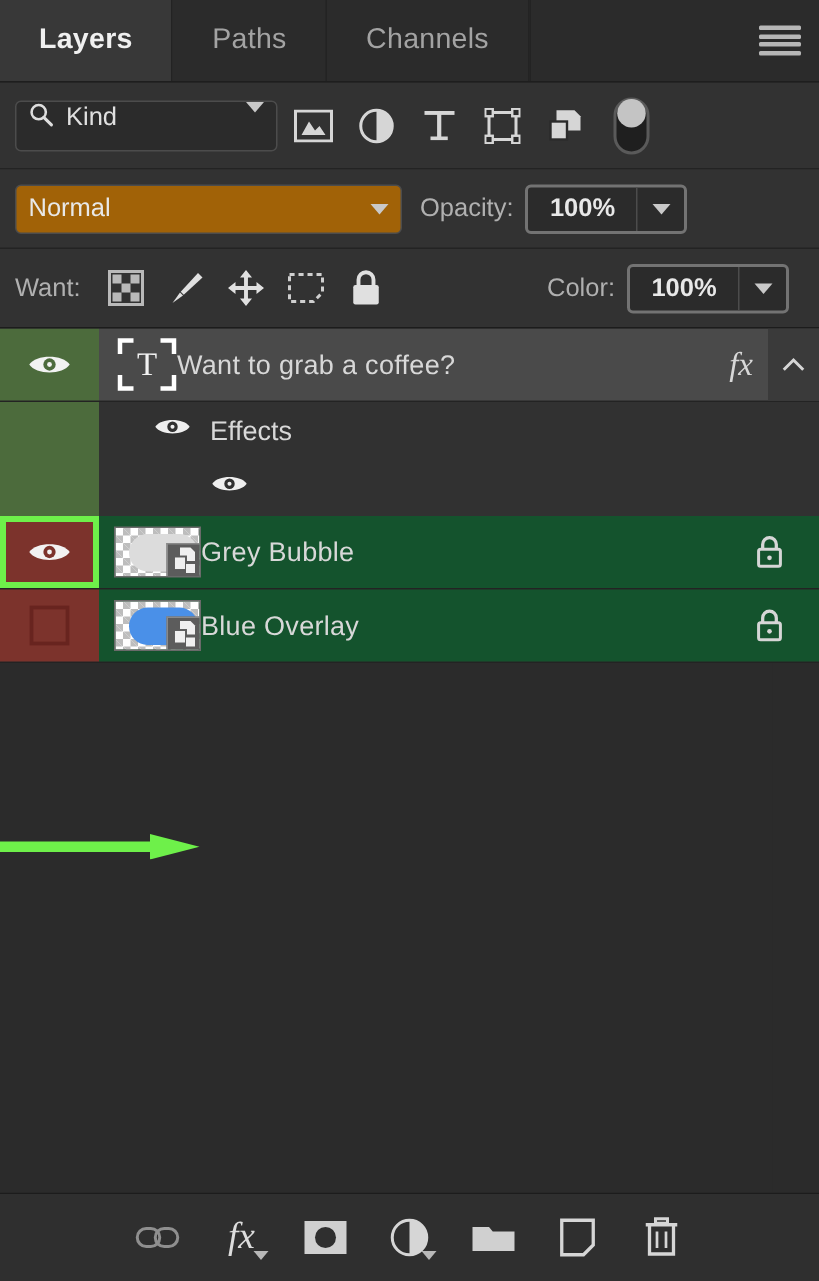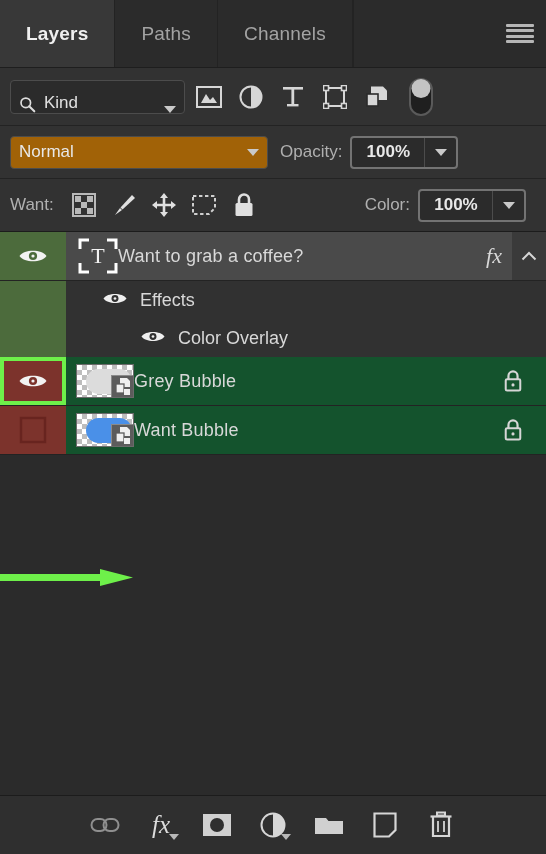--- a/index.html
+++ b/index.html
@@ -11,21 +11,21 @@
   }
   #panel {
     position: relative;
     width: 546px; height: 854px;
     background: #2b2b2b;
     display: flex; flex-direction: column;
   }
 
   
   .tabbar {
-    height: 68px;
+    height: 55px;
     background: #2b2b2b;
     display: flex; align-items: stretch;
     position: relative;
     border-bottom: 1px solid #1e1e1e;
   }
   .tab {
     display: flex; align-items: center; justify-content: center;
     padding: 0 26px;
     font-size: 19px;
     color: #a3a3a3;
@@ -52,21 +52,21 @@
     background: #323232;
     display: flex; align-items: center;
     padding: 0 10px;
     border-bottom: 1px solid #232323;
   }
   .kindbox {
     width: 175px; height: 34px;
     background: #2b2b2b;
     border: 1px solid #4c4c4c;
     border-radius: 4px;
-    display: flex; align-items: flex-end;
+    display: flex; align-items: flex-start;
     padding: 0 8px;
     color: #e0e0e0; font-size: 17px;
     position: relative;
   }
   .kindbox .lbl { margin-left: 8px; }
   .caret {
     width: 0; height: 0;
     border-left: 6px solid transparent;
     border-right: 6px solid transparent;
     border-top: 7px solid #c9c9c9;
@@ -419,21 +419,20 @@
     <div class="erow">
       <div class="eyecell green"></div>
       <div class="ebody sub">
         <span class="eeye">
           <svg width="26" height="17" viewBox="0 0 30 20">
             <path d="M1.5 10 C6 3, 24 3, 28.5 10 C24 17, 6 17, 1.5 10 Z" fill="#efefef"></path>
             <circle cx="15" cy="10" r="4.1" fill="#313131"></circle>
             <circle cx="15" cy="10" r="1.6" fill="#efefef"></circle>
           </svg>
         </span>
-        <span class="ename">Color Overlay</span>
       </div>
     </div>
 
     <div class="lrow">
       <div class="eyecell red hl" style="outline-color: rgb(110, 240, 74);">
         <svg width="30" height="20" viewBox="0 0 30 20">
           <path d="M1.5 10 C6 3, 24 3, 28.5 10 C24 17, 6 17, 1.5 10 Z" fill="#f2f2f2"></path>
           <circle cx="15" cy="10" r="4.1" fill="#7c332c"></circle>
           <circle cx="15" cy="10" r="1.6" fill="#f2f2f2"></circle>
         </svg>
@@ -470,21 +469,21 @@
         <div class="thumb">
           <span class="bubble" id="blue-bubble-shape" style="background: rgb(74, 144, 232);"></span>
           <span class="sobadge">
             <svg width="22" height="22" viewBox="0 0 22 22">
               <polygon points="8,2 15,2 18,5 18,11 8,11" fill="#f0f0f0"></polygon>
               <rect x="4" y="8" width="8" height="9" fill="#f0f0f0" stroke="#5c5c5c" stroke-width="1.3"></rect>
               <rect x="12" y="13" width="6" height="6" fill="#f0f0f0"></rect>
             </svg>
           </span>
         </div>
-        <span class="lname">Want Bubble</span>
+        <span class="lname">Blue Overlay</span>
         <span class="lockcell" style="margin-left:auto;">
           <svg width="20" height="24" viewBox="0 0 22 26">
             <path d="M6 11 L6 7.5 A5 5 0 0 1 16 7.5 L16 11" fill="none" stroke="#d6d6d6" stroke-width="2.4"></path>
             <rect x="3" y="11" width="16" height="12.5" rx="1.5" fill="none" stroke="#d6d6d6" stroke-width="2.2"></rect>
             <circle cx="11" cy="17.3" r="1.7" fill="#d6d6d6"></circle>
           </svg>
         </span>
       </div>
     </div>
 

